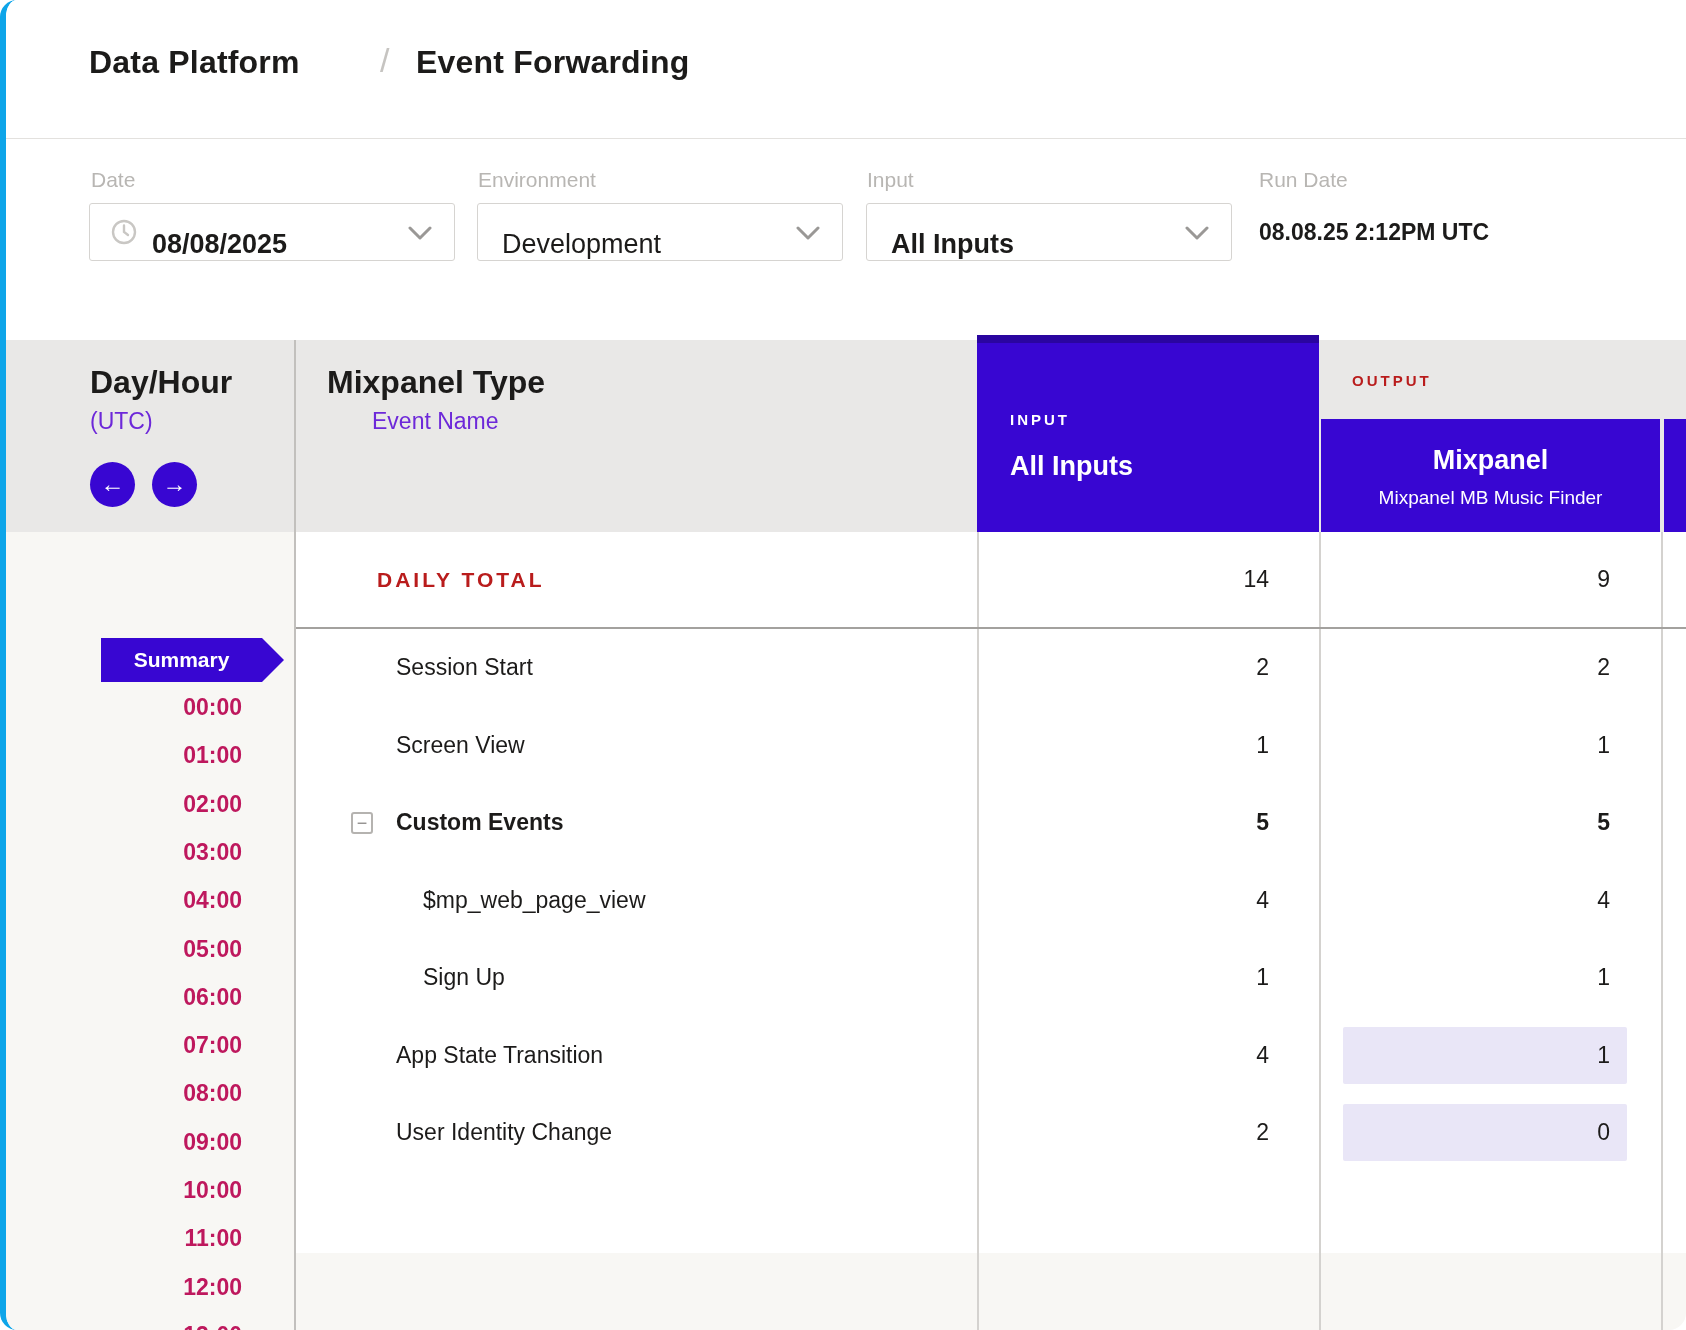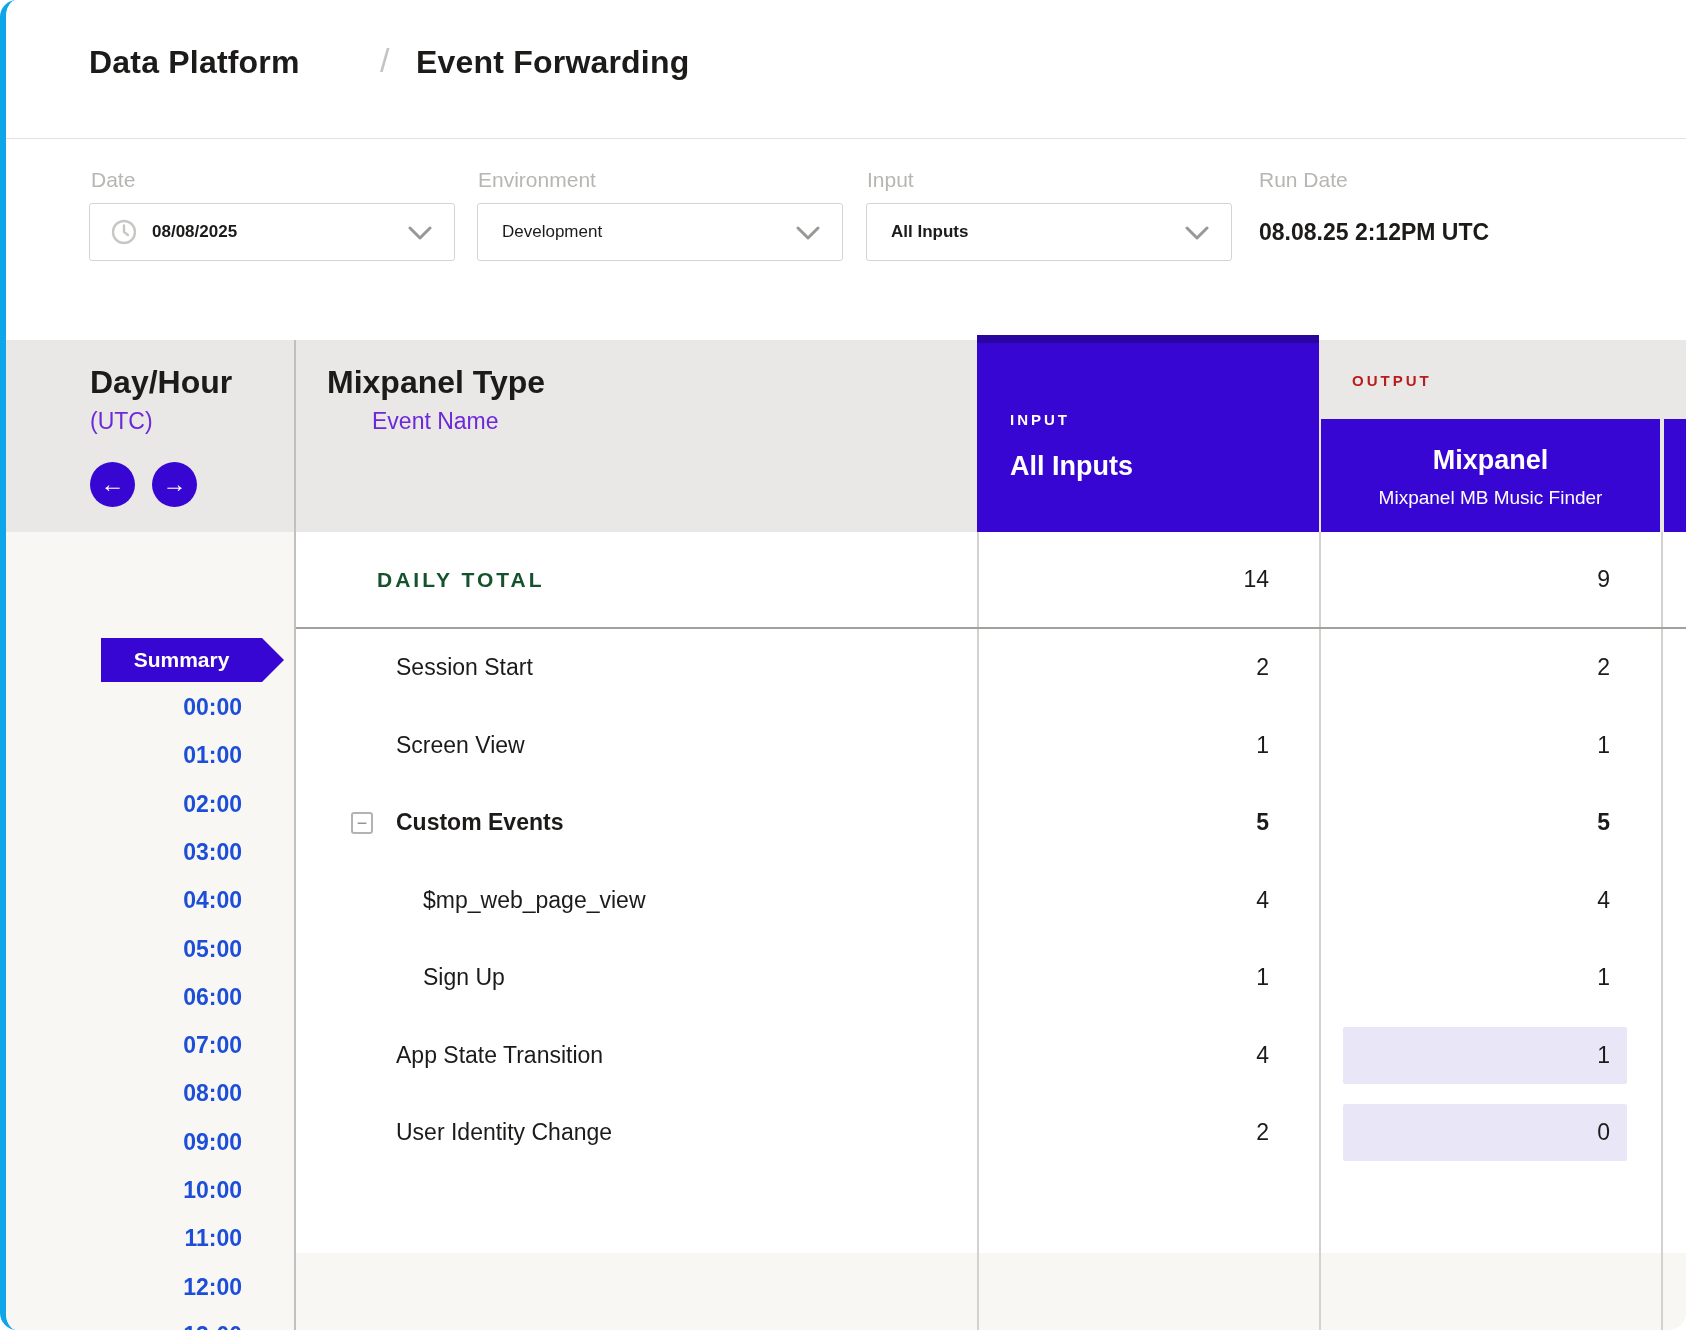--- a/index.html
+++ b/index.html
@@ -11,21 +11,21 @@
   .abs{position:absolute;}
   
   #crumb-bar{left:0;top:0;width:1686px;height:139px;background:#fff;border-bottom:1px solid #e3e1de;box-sizing:border-box;}
   .crumb-txt{top:44px;font-size:32px;font-weight:600;letter-spacing:.2px;}
   #crumb-sec{left:83px;}
   #crumb-sep{left:374px;color:#c6c4c1;font-weight:300;font-size:34px;top:41px;}
   #crumb-page{left:410px;}
   
   .flabel{top:168px;font-size:21px;color:#b8b6b3;}
   .fbox{top:203px;height:58px;width:366px;border:1px solid #d6d4d1;border-radius:3px;background:#fff;box-sizing:border-box;}
-  .fval{position:absolute;top:0;height:56px;line-height:56px;font-size:17px;}
+  .fval{position:absolute;top:12px;height:56px;line-height:56px;font-size:27px;}
   .chev{position:absolute;right:22px;top:22px;}
   .runval{top:203px;height:58px;line-height:58px;font-size:23px;font-weight:700;}
   
   #head-band{left:0;top:340px;width:1686px;height:192px;background:#e9e8e7;}
   .htitle{font-size:32px;font-weight:700;}
   .hsub{font-size:23px;color:#6d28d9;}
   .navbtn{width:45px;height:45px;border-radius:50%;background:#3806d2;color:#fff;
           text-align:center;line-height:44px;font-size:24px;}
   #input-block{left:971px;top:335px;width:342px;height:197px;background:#3806d2;}
   #input-block .strip{position:absolute;left:0;top:0;width:100%;height:8px;background:#2a05a0;}
@@ -33,39 +33,39 @@
   #output-cap{left:1346px;top:372px;font-size:15px;font-weight:700;letter-spacing:3px;color:#b91c1c;}
   #mix-block{left:1315px;top:419px;width:339px;height:113px;background:#3806d2;color:#fff;text-align:center;}
   #next-block{left:1658px;top:419px;width:28px;height:113px;background:#3806d2;}
   
   #side-bg{left:0;top:532px;width:288px;height:798px;background:#f8f7f4;}
   #foot-band{left:290px;top:1253px;width:1396px;height:77px;background:#f8f7f4;}
   .vline{width:2px;background:#d4d2cf;}
   #side-line{left:288px;top:340px;height:990px;width:2px;background:#c2c0bd;}
   #daily-row{left:290px;top:532px;width:1396px;height:95px;border-bottom:2px solid #a3a19e;box-sizing:content-box;}
   #daily-label{position:absolute;left:81px;top:0;height:95px;line-height:95px;
-               font-size:21px;font-weight:700;letter-spacing:3px;color:#14532d;}
+               font-size:21px;font-weight:700;letter-spacing:3px;color:#b91c1c;}
   .cellval{position:absolute;top:0;height:77px;line-height:77px;font-size:23px;text-align:right;}
   #daily-row .cellval{height:95px;line-height:95px;}
   .inputv{right:423px;}
   .outputv{right:82px;}
   .trow{position:absolute;left:290px;width:1396px;height:77px;}
   .rlabel{position:absolute;left:100px;top:0;height:77px;line-height:77px;font-size:23px;}
   .rlabel.ind{left:127px;}
   .bold{font-weight:700;text-align:center;}
   .collapse{position:absolute;left:55px;top:28px;width:22px;height:22px;border:2px solid #b5b3b0;
             border-radius:3px;color:#8a8886;text-align:center;line-height:19px;font-size:18px;box-sizing:border-box;}
   .hlcell{position:absolute;left:1047px;top:10px;width:284px;height:57px;background:#e9e6f7;border-radius:2px;}
   .hlval{position:absolute;right:17px;top:0;height:57px;line-height:57px;font-size:23px;}
   
   #summary-flag{left:95px;top:638px;width:161px;height:44px;background:#3806d2;color:#fff;
                 text-align:center;line-height:44px;font-size:21px;font-weight:700;}
   #summary-tip{left:256px;top:638px;width:0;height:0;border-top:22px solid transparent;
                border-bottom:22px solid transparent;border-left:22px solid #3806d2;}
-  .hour{position:absolute;right:52px;height:28px;line-height:28px;font-size:23px;font-weight:600;color:#1d4ed8;}
+  .hour{position:absolute;right:52px;height:28px;line-height:28px;font-size:23px;font-weight:600;color:#be185d;}
   svg{display:block;}
 </style>
 </head>
 <body>
 
 <div id="page">
 
   <div class="abs" id="crumb-bar">
     <span class="abs crumb-txt" id="crumb-sec">Data Platform</span>
     <span class="abs" id="crumb-sep">/</span>

